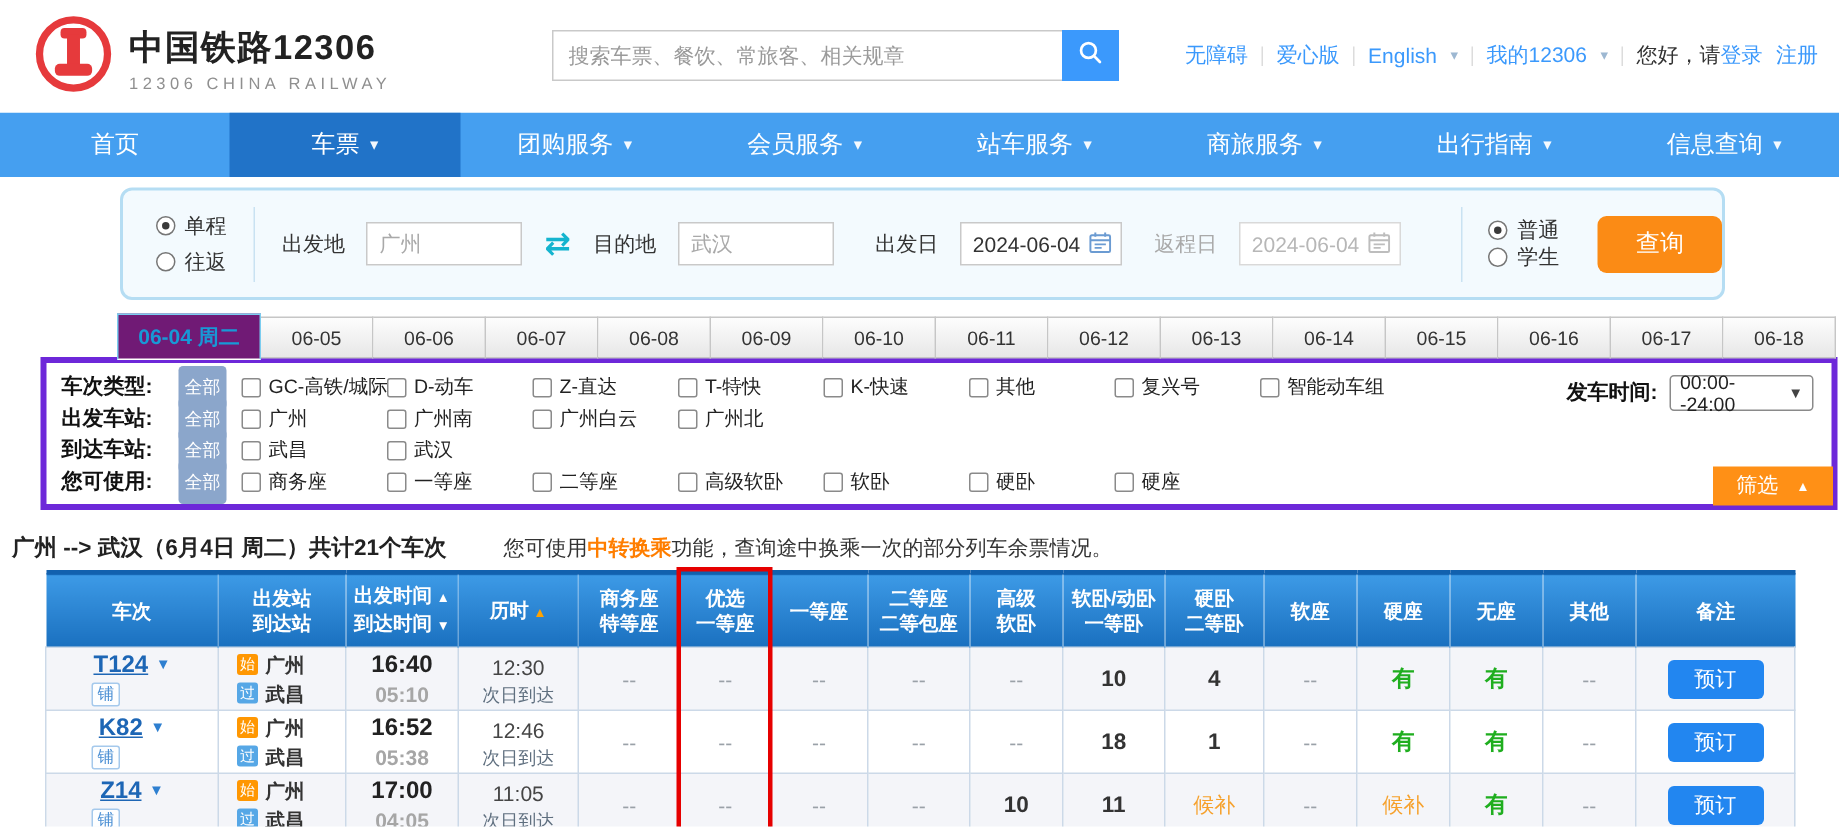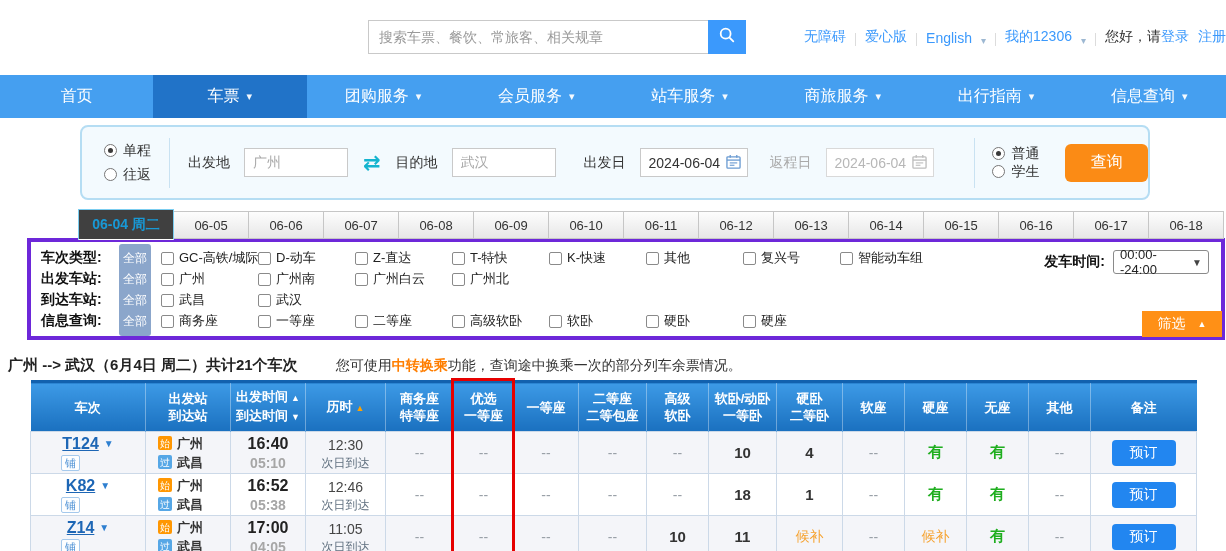--- a/index.html
+++ b/index.html
@@ -10,21 +10,21 @@
   .top{height:75px;position:relative;background:#fff}
   .logo{position:absolute;left:22px;top:9px;display:flex;align-items:center;gap:10px;cursor:pointer}
   .logo-txt{display:flex;flex-direction:column}
   .logo-title{font-size:23px;color:#222;font-weight:700;letter-spacing:1px;white-space:nowrap}
   .logo-sub{font-size:11px;color:#8f8f8f;letter-spacing:3px;margin-top:3px;white-space:nowrap}
   .searchbar{position:absolute;left:368px;top:20px;display:flex;align-items:center}
   .searchbar input{width:340px;height:34px;border:1px solid #c9c9c9;border-right:none;padding:0 10px;
     font-size:14px;color:#666;outline:none}
   .searchbar input::placeholder{color:#9a9a9a}
   .search-btn{width:38px;height:34px;background:#3b99fc;display:flex;align-items:center;justify-content:center;cursor:pointer}
-  .toplinks{position:absolute;right:0;top:28px;display:flex;align-items:flex-end;font-size:14px;gap:9px;white-space:nowrap}
+  .toplinks{position:absolute;right:14px;top:28px;display:flex;align-items:center;font-size:14px;gap:9px;white-space:nowrap}
   .bluelink{color:#3b99fc;cursor:pointer;text-decoration:none}
   .sep{width:1px;height:13px;background:#dcdcdc}
   .caret-sm{font-size:10px;color:#9db8d2}
   .greeting{color:#333}
 
   
   .nav{height:43px;background:#459ff0;display:flex}
   .nav-item{flex:1;display:flex;align-items:center;justify-content:center;color:#fff;font-size:16px;gap:7px;cursor:pointer;white-space:nowrap}
   .nav-item.active{background:#2173c8}
   .nav-caret{font-size:11px;opacity:.95}
@@ -47,21 +47,21 @@
   .date-wrap.disabled .date-val{color:#b7b7b7}
   .lbl-disabled{color:#a9a9a9}
   .pass{display:flex;flex-direction:column;gap:0;font-size:14px;color:#333}
   .query-btn{width:88px;height:38px;background:#fb8b15;border-radius:6px;color:#fff;font-size:16px;
     display:flex;align-items:center;justify-content:center;margin-left:26px;cursor:pointer}
 
   
   .tabs{display:flex;margin:9px 0 0 78px;align-items:flex-end;position:relative;z-index:2}
   .tab{width:75px;height:28px;border:1px solid #c6c6c6;border-left:none;background:linear-gradient(#fdfdfd,#e7e7e7);
     display:flex;align-items:center;justify-content:center;font-size:13px;color:#333;cursor:pointer;white-space:nowrap}
-  .tab.active{width:96px;height:31px;background:#404040;border:1px solid #7bcdf0;border-bottom:1px solid #fff;
+  .tab.active{width:96px;height:31px;background:#701a75;border:1px solid #7bcdf0;border-bottom:1px solid #fff;
     color:#1899d6;font-weight:700;font-size:14px;margin-bottom:-1px}
 
   
   .filter-box{margin:-1px 1px 0 27px;border:4px solid #6d28d9;position:relative;background:#fff;padding:6px 0 4px 10px}
   .f-row{display:flex;align-items:center;height:20px;margin-bottom:1px;font-size:13px}
   .f-label{font-weight:700;color:#111;width:78px;font-size:14px;white-space:nowrap}
   .all-badge{width:32px;height:29px;background:#8ba6cb;border-radius:3px;color:#fff;font-size:12px;
     display:flex;align-items:center;justify-content:center;margin-right:10px;cursor:pointer;flex:none}
   .f-opt{width:97px;flex:none;display:flex;align-items:center;gap:5px;color:#222;cursor:pointer;white-space:nowrap}
   .cb{width:13px;height:13px;border:1px solid #8a8a8a;border-radius:2px;background:#fff;flex:none}
@@ -114,20 +114,34 @@
   .s-wait{color:#f6a12c;font-size:14px}
   .book{width:64px;height:26px;margin:0 auto;background:#2286f0;border-radius:4px;color:#fff;font-size:14px;
     display:flex;align-items:center;justify-content:center;cursor:pointer}
   .sliver{height:9px;background:#fff;border:1px solid #ccd9e8;border-top:none;width:1166px}
   .hl-box{position:absolute;left:421px;top:-2px;width:64px;height:620px;border:3px solid #e60000;z-index:5;pointer-events:none}
 </style>
 </head>
 <body>
 
 <div class="top">
+  <div class="logo">
+    <span>
+      <svg width="54" height="54" viewBox="0 0 100 100">
+        <circle cx="50" cy="50" r="42" fill="none" stroke="#e63a3c" stroke-width="9"></circle>
+        <rect x="34" y="18" width="32" height="13" rx="5" fill="#e63a3c"></rect>
+        <rect x="42" y="26" width="16" height="42" fill="#e63a3c"></rect>
+        <rect x="27" y="62" width="46" height="15" rx="6" fill="#e63a3c"></rect>
+      </svg>
+    </span>
+    <span class="logo-txt">
+      <span class="logo-title">中国铁路12306</span>
+      <span class="logo-sub">12306 CHINA RAILWAY</span>
+    </span>
+  </div>
 
   <div class="searchbar">
     <input type="text" placeholder="搜索车票、餐饮、常旅客、相关规章" style="">
     <span class="search-btn">
       <span>
         <svg width="18" height="18" viewBox="0 0 20 20">
           <circle cx="8.5" cy="8.5" r="5.5" fill="none" stroke="#fff" stroke-width="2"></circle>
           <line x1="12.8" y1="12.8" x2="17" y2="17" stroke="#fff" stroke-width="2" stroke-linecap="round"></line>
         </svg>
       </span>
@@ -338,21 +352,21 @@
         <label class="f-opt">
           <span class="cb"></span>
           <span>武昌</span>
         </label>
         <label class="f-opt">
           <span class="cb"></span>
           <span>武汉</span>
         </label>
       </div>
       <div class="f-row">
-        <span class="f-label">信息查询:</span>
+        <span class="f-label">您可使用:</span>
         <span class="all-badge">全部</span>
         <label class="f-opt">
           <span class="cb"></span>
           <span>商务座</span>
         </label>
         <label class="f-opt">
           <span class="cb"></span>
           <span>一等座</span>
         </label>
         <label class="f-opt">

